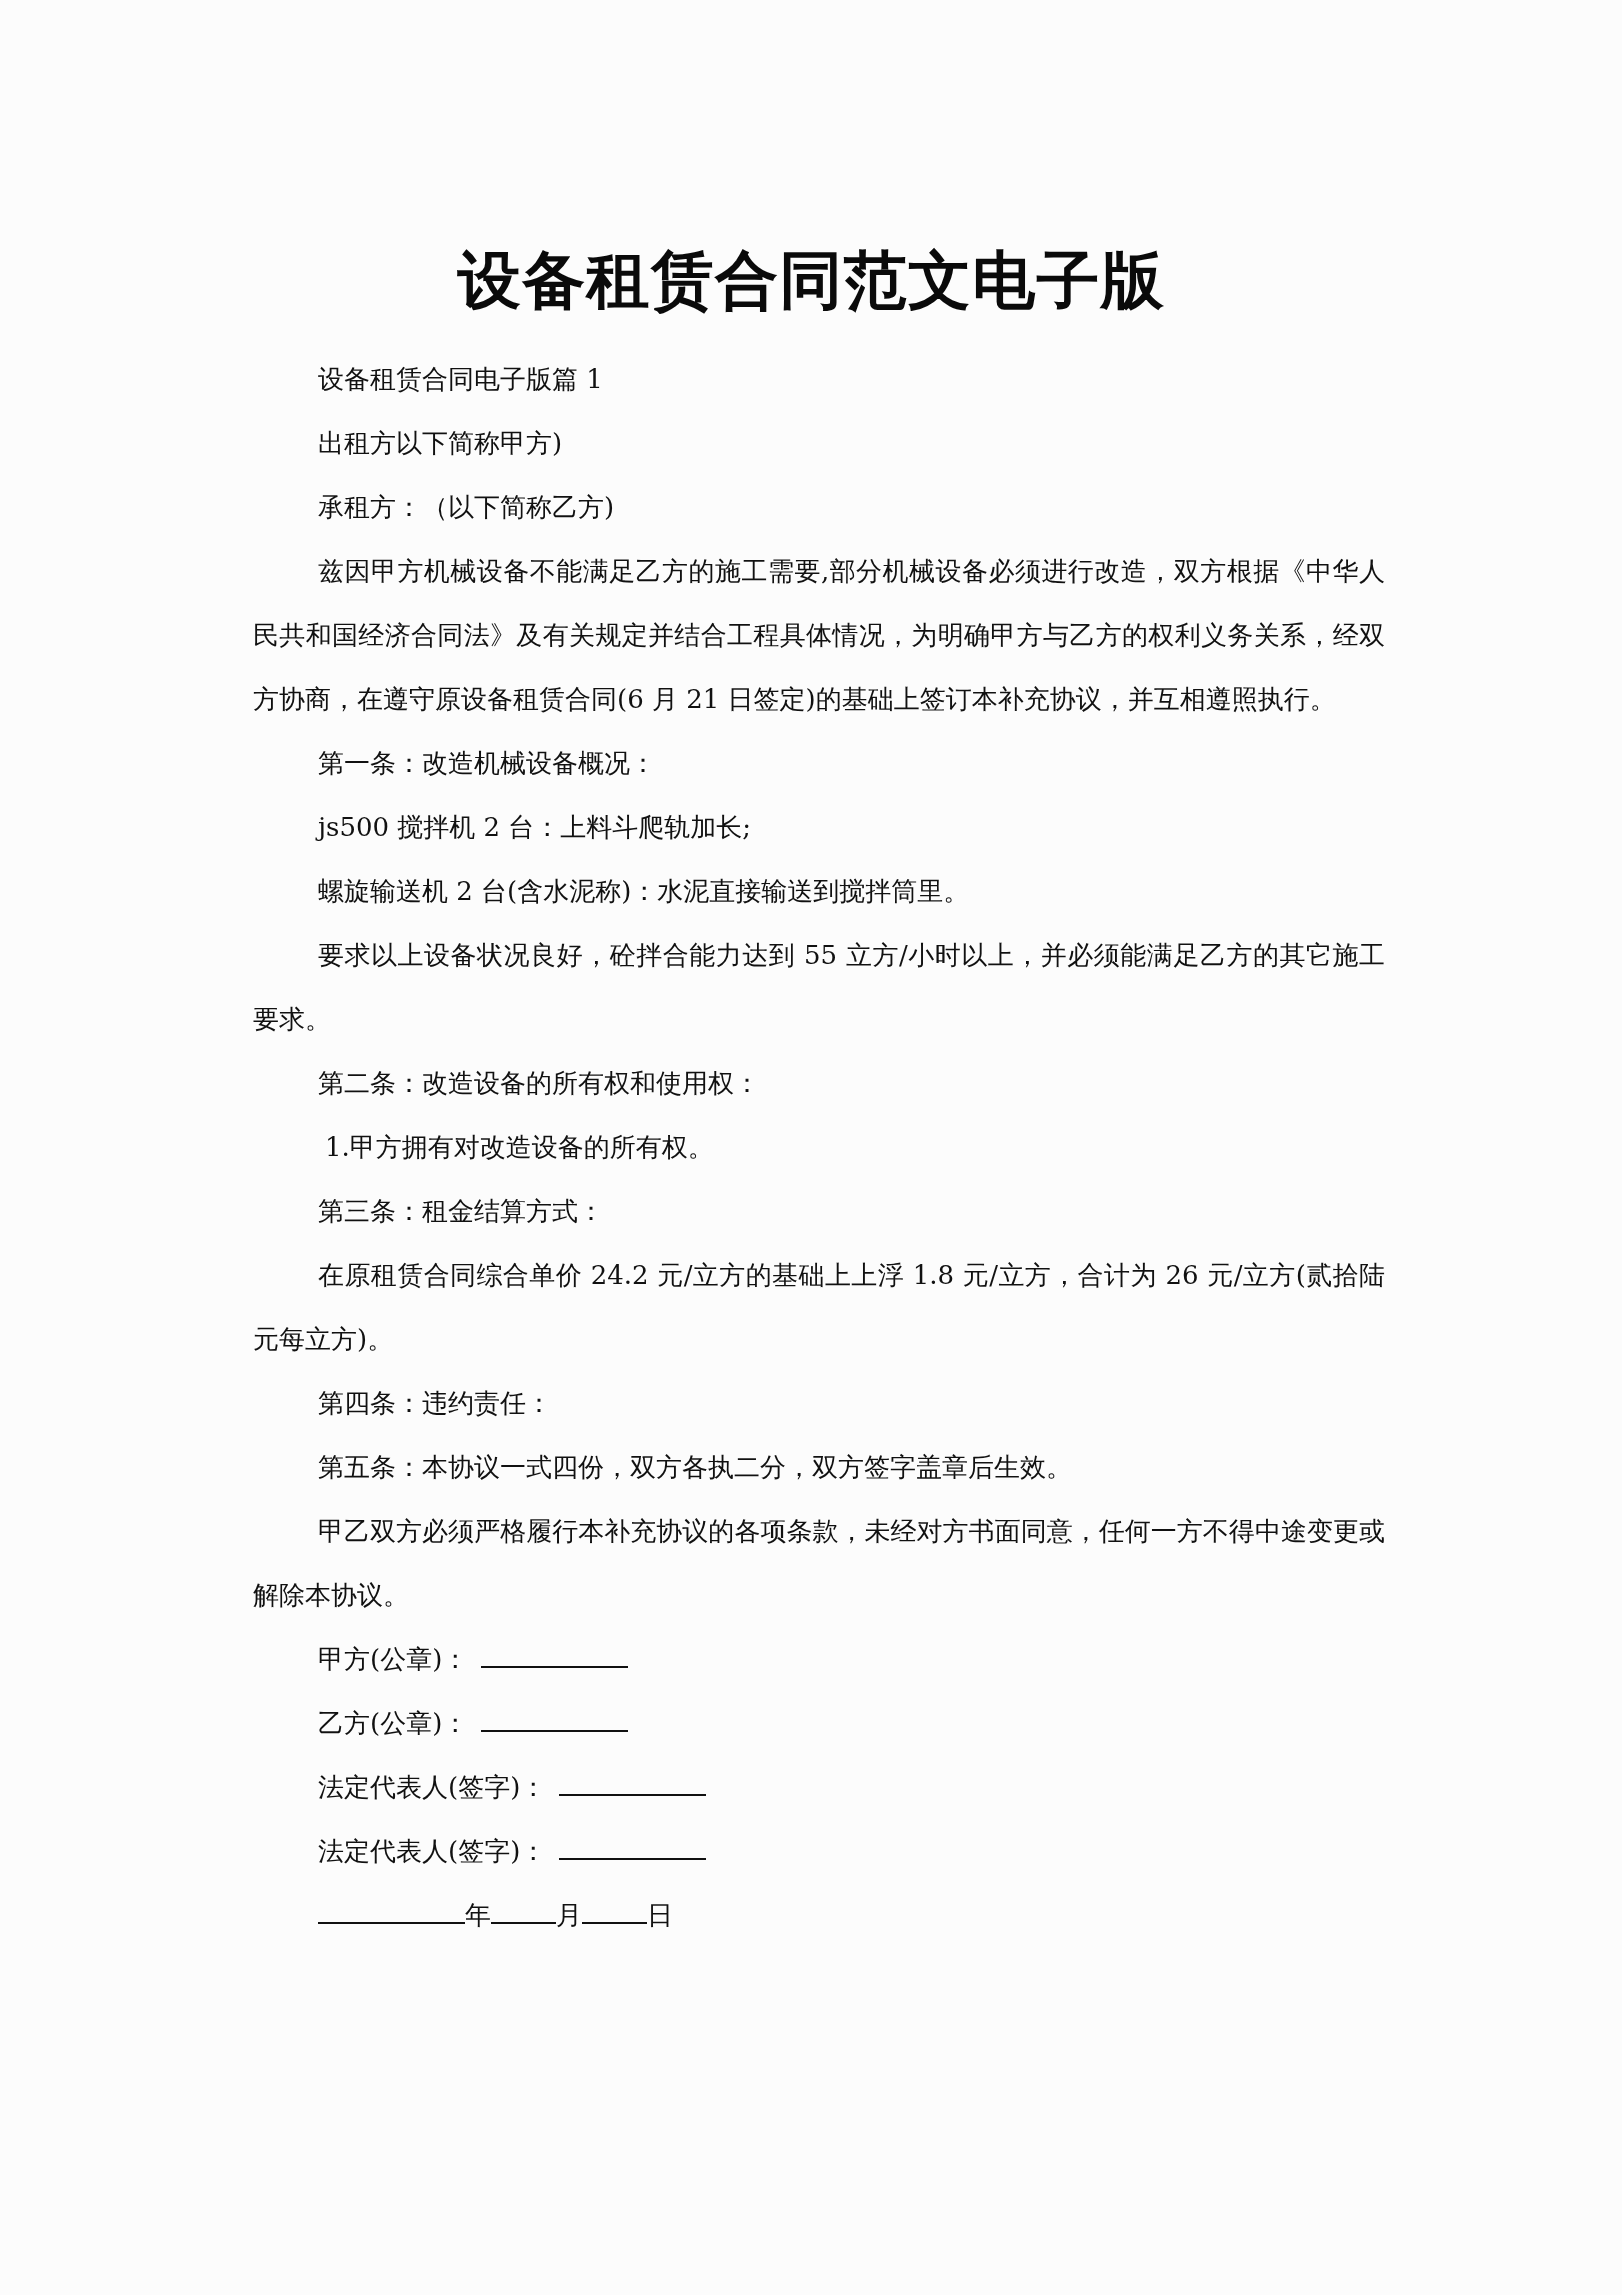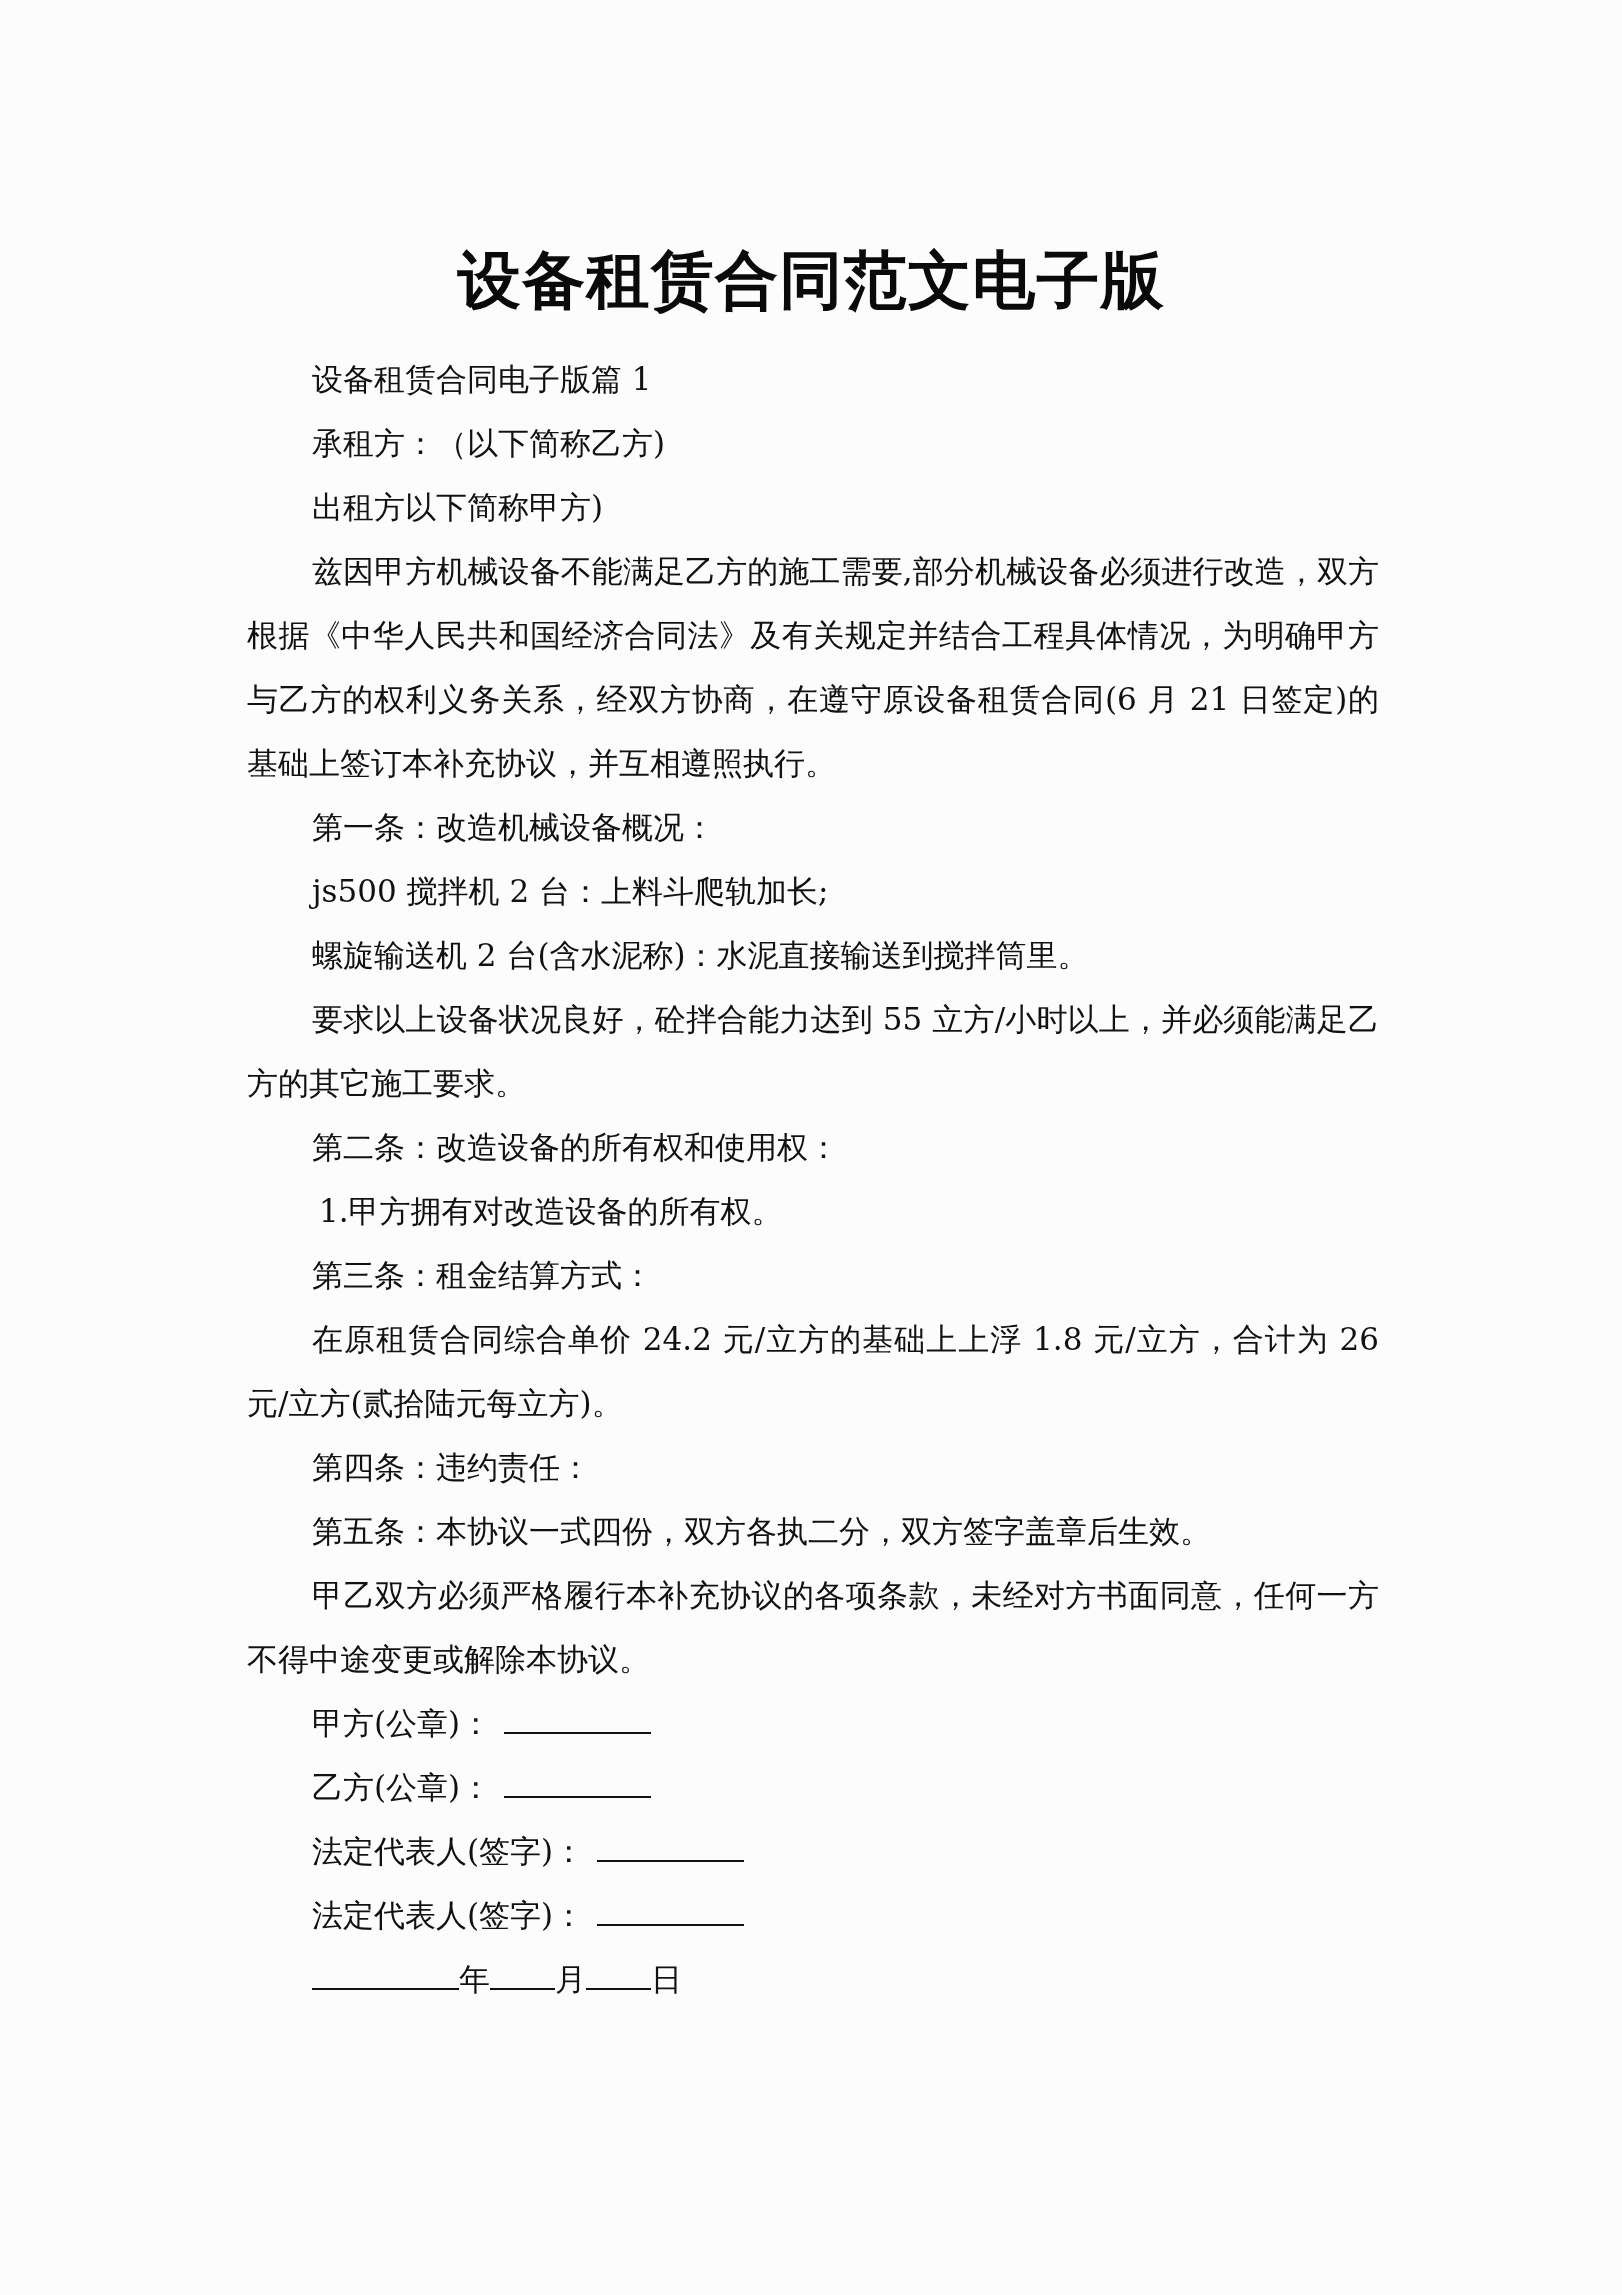--- a/index.html
+++ b/index.html
@@ -30,24 +30,24 @@
       width: 1623px;
       text-align: center;
       font-size: 63px;
       line-height: 85px;
       font-weight: bold;
       letter-spacing: 1.3px;
       color: #0a0a0a;
     }
     .body-text {
       position: absolute;
-      left: 247px;
+      left: 253px;
       top: 347px;
       width: 1132px;
-      font-size: 31px;
+      font-size: 26px;
       line-height: 64px;
     }
     .para {
       margin: 0;
       text-indent: 65px;
       text-align: justify;
       text-justify: inter-character;
       word-break: break-all;
     }
     .para.numbered {
@@ -71,22 +71,22 @@
 </head>
 <body>
 
 <div class="page">
 
   <h1 class="title">设备租赁合同范文电子版</h1>
 
   <div class="body-text">
 
     <p class="para">设备租赁合同电子版篇 1</p>
+    <p class="para">出租方以下简称甲方)</p>
     <p class="para">承租方：（以下简称乙方)</p>
-    <p class="para">出租方以下简称甲方)</p>
     <p class="para">兹因甲方机械设备不能满足乙方的施工需要,部分机械设备必须进行改造，双方根据《中华人民共和国经济合同法》及有关规定并结合工程具体情况，为明确甲方与乙方的权利义务关系，经双方协商，在遵守原设备租赁合同(6 月 21 日签定)的基础上签订本补充协议，并互相遵照执行。</p>
 
     <p class="para">第一条：改造机械设备概况：</p>
     <p class="para">js500 搅拌机 2 台：上料斗爬轨加长;</p>
     <p class="para">螺旋输送机 2 台(含水泥称)：水泥直接输送到搅拌筒里。</p>
     <p class="para">要求以上设备状况良好，砼拌合能力达到 55 立方/小时以上，并必须能满足乙方的其它施工要求。</p>
 
     <p class="para">第二条：改造设备的所有权和使用权：</p>
     <p class="para numbered">1.甲方拥有对改造设备的所有权。</p>
 

